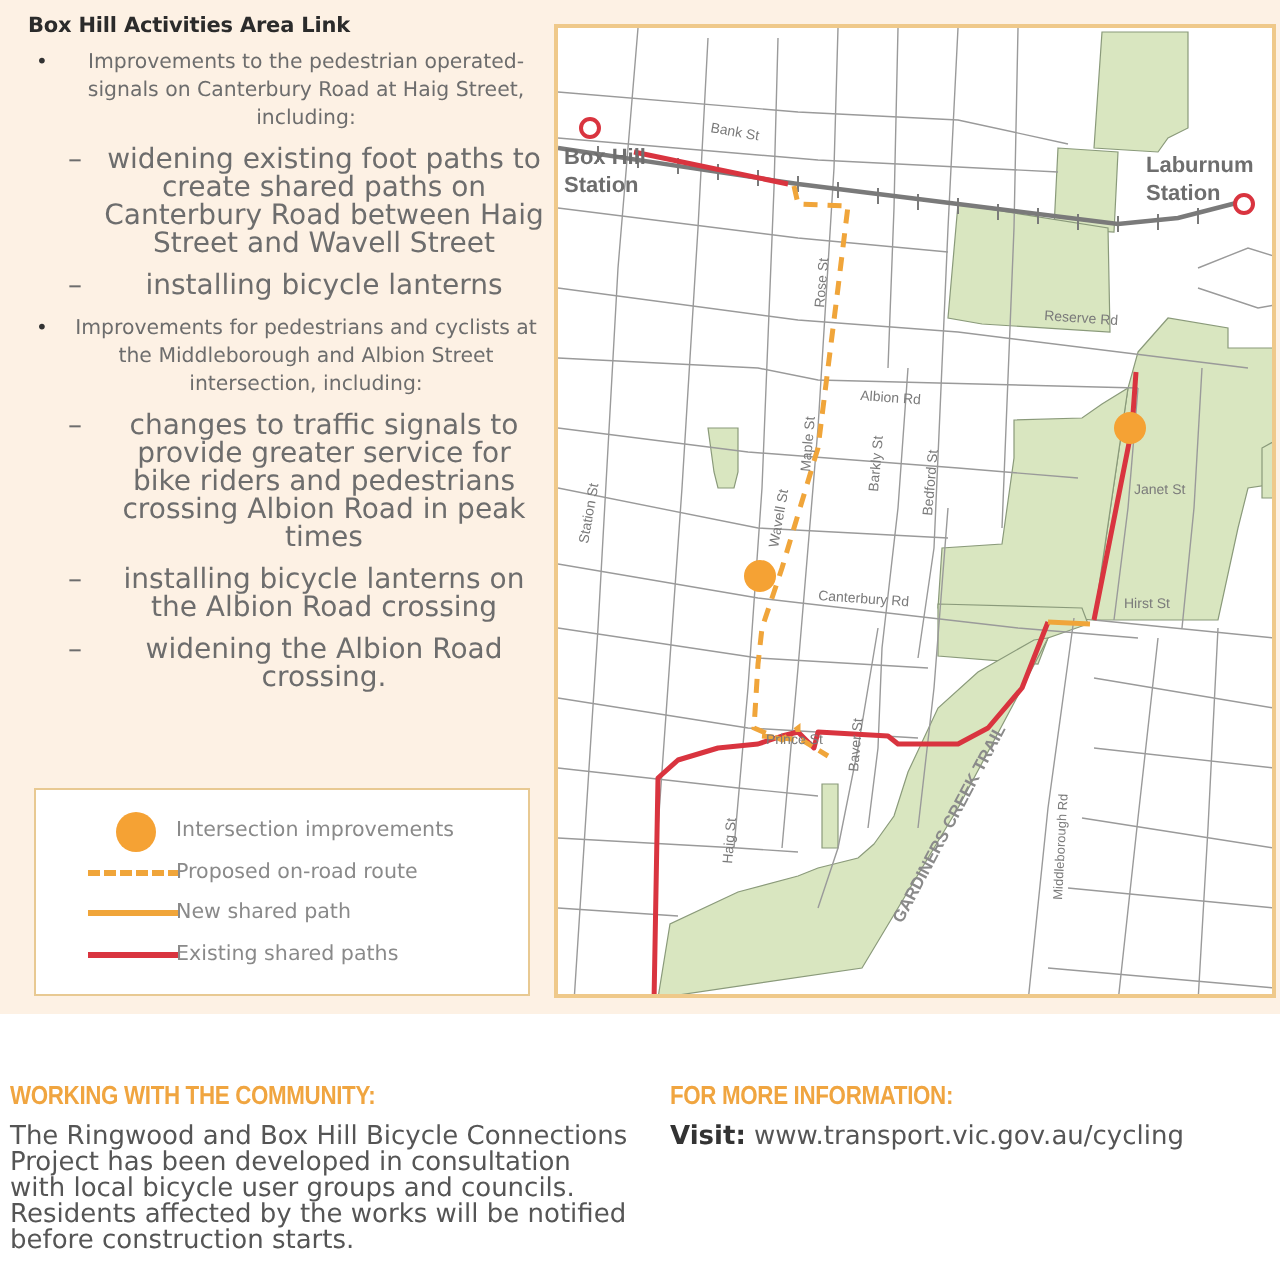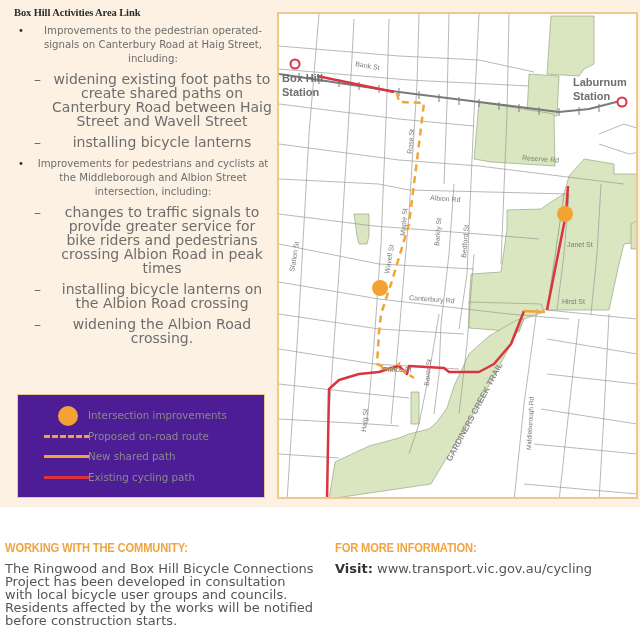--- a/index.html
+++ b/index.html
@@ -2,29 +2,29 @@
 <html><head>
 <meta charset="utf-8">
 <style>
   * { box-sizing: border-box; margin: 0; padding: 0; }
   html, body { width: 640px; height: 633px; background: #ffffff; overflow: hidden; }
   body { font-family: "DejaVu Sans", sans-serif; color: #4a4a4a; position: relative; }
 
   .top-panel { position: absolute; left: 0; top: 0; width: 640px; height: 507px; background: #fdf1e4; }
 
   .left-col { position: absolute; left: 14px; top: 7px; width: 258px; }
-  .section-title { font-size: 10.5px; font-weight: bold; color: #2b2b2b; margin-bottom: 6px; letter-spacing: -0.1px; font-family: Liberation Serif, serif; }
+  .section-title { font-size: 10.5px; font-weight: bold; color: #2b2b2b; margin-bottom: 6px; letter-spacing: -0.1px; }
   ul.bullets { list-style: none; }
   ul.bullets > li { position: relative; padding-left: 20px; font-size: 10.2px; line-height: 14px; color: #6d6d6d; margin-bottom: 8px; text-align: center; }
   ul.bullets > li::before { content: "\2022"; position: absolute; left: 4px; top: 0; color: #333; font-size: 10px; }
   ul.dashes { list-style: none; margin-top: 6px; }
   ul.dashes > li { position: relative; padding-left: 18px; font-size: 14px; line-height: 14px; color: #6d6d6d; margin-bottom: 7px; }
   ul.dashes > li::before { content: "\2013"; position: absolute; left: 0; top: 0; color: #6d6d6d; }
 
-  .legend { position: absolute; left: 17px; top: 394px; width: 248px; height: 104px; background: #4c1d95; border: 1.5px solid #e8c992; text-align: center; }
+  .legend { position: absolute; left: 17px; top: 394px; width: 248px; height: 104px; background: #ffffff; border: 1.5px solid #e8c992; text-align: center; }
   .legend-row { position: absolute; left: 0; width: 100%; height: 20px; }
   .legend-sym { position: absolute; left: 26px; top: 0; width: 46px; height: 20px; }
   .legend-label { position: absolute; left: 70px; top: 3px; font-size: 10.3px; color: #8a8a8a; white-space: nowrap; }
   .sym-dot { position: absolute; left: 14px; top: 0; width: 20px; height: 20px; border-radius: 50%; background: #f5a234; }
   .sym-dash { position: absolute; left: 0; top: 8px; width: 46px; height: 0; border-top: 3px dashed #f0a53a; }
   .sym-line { position: absolute; left: 0; top: 8px; width: 46px; height: 3px; }
 
   .map-box { position: absolute; left: 277px; top: 12px; width: 361px; height: 487px; background: #ffffff; border: 2px solid #efc98a; overflow: hidden; }
   .map-box svg { position: absolute; left: 0; top: 0; }
 
@@ -74,21 +74,21 @@
     <div class="legend-row" style="top:52px">
       <div class="legend-sym">
           <div class="sym-line" style="background:#f0a53a"></div>
         </div>
       <div class="legend-label">New shared path</div>
     </div>
     <div class="legend-row" style="top:73px">
       <div class="legend-sym">
           <div class="sym-line" style="background:#d9343f"></div>
         </div>
-      <div class="legend-label">Existing cycling path</div>
+      <div class="legend-label">Existing shared paths</div>
     </div>
   </div>
 
   <div class="map-box">
     <svg width="361" height="487" viewBox="0 0 361 487" xmlns="http://www.w3.org/2000/svg">
 
       <g fill="#d9e6c0" stroke="#8a9a7a" stroke-width="0.6">
         <path d="M272 2 L315 2 L315 50 L305 55 L300 62 L268 60 Z"></path>
         <path d="M250 60 L280 62 L278 102 L248 100 Z"></path>
         <path d="M200 88 L275 100 L276 152 L212 148 L195 145 Z"></path>

